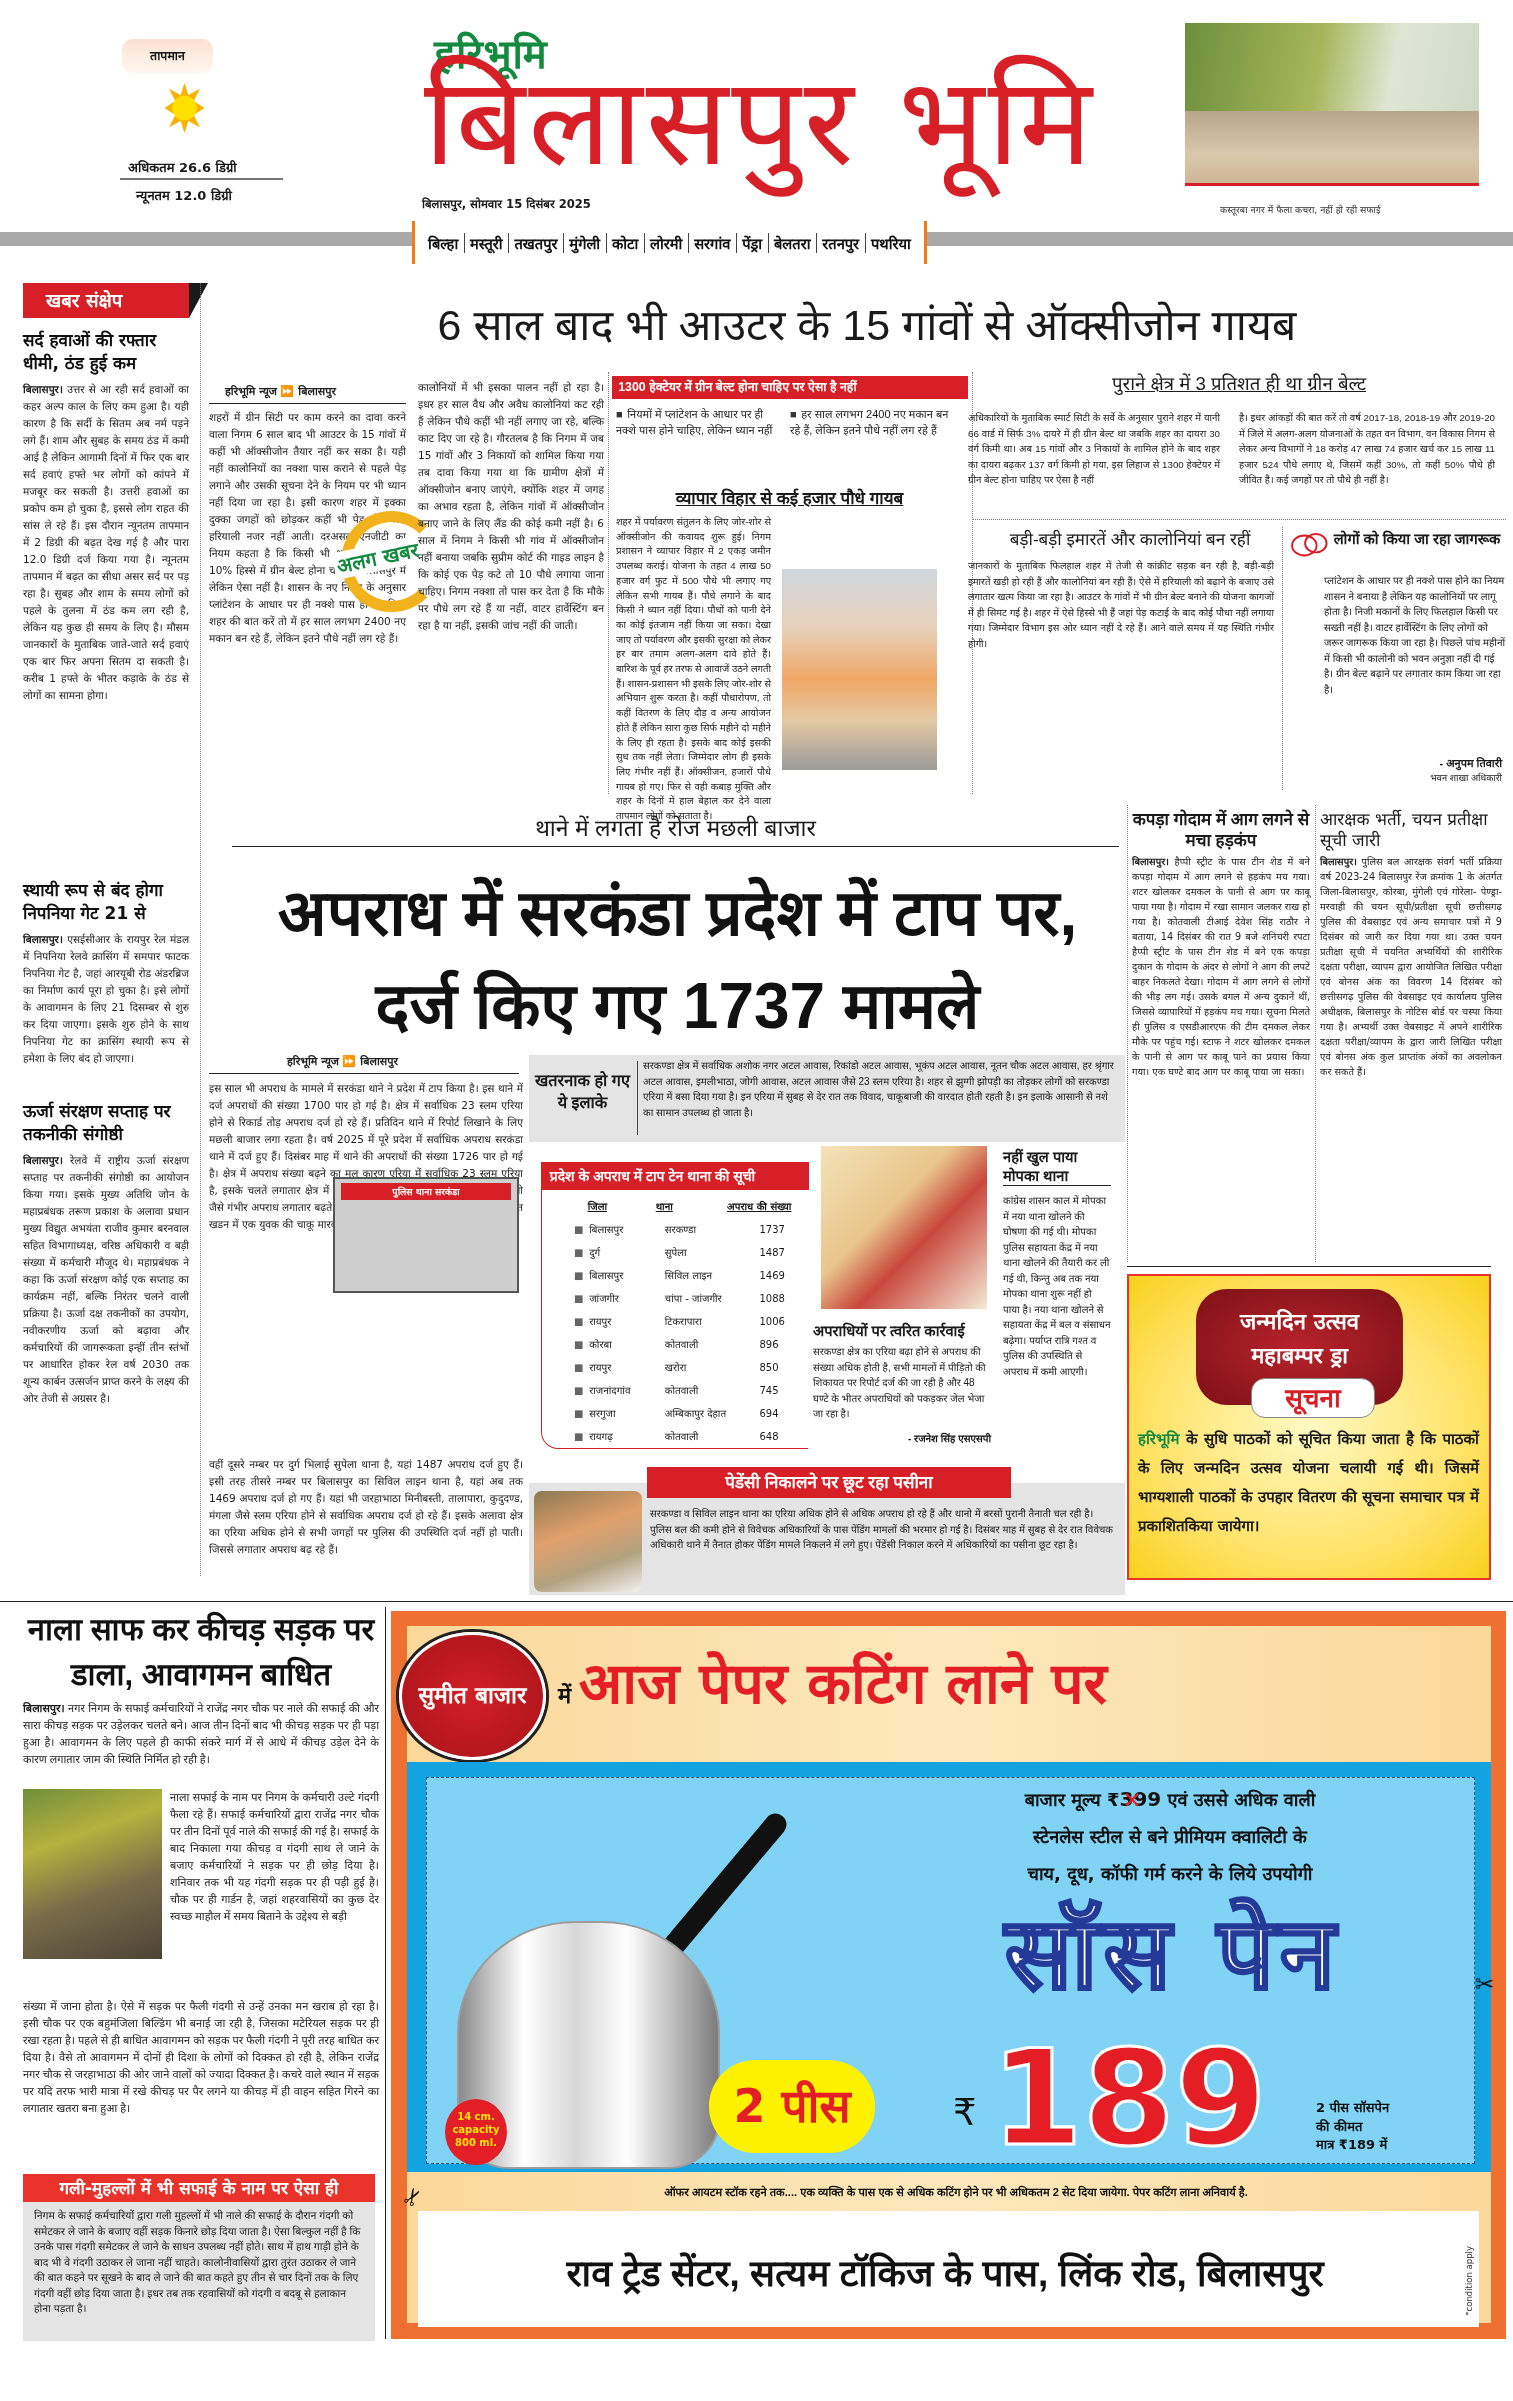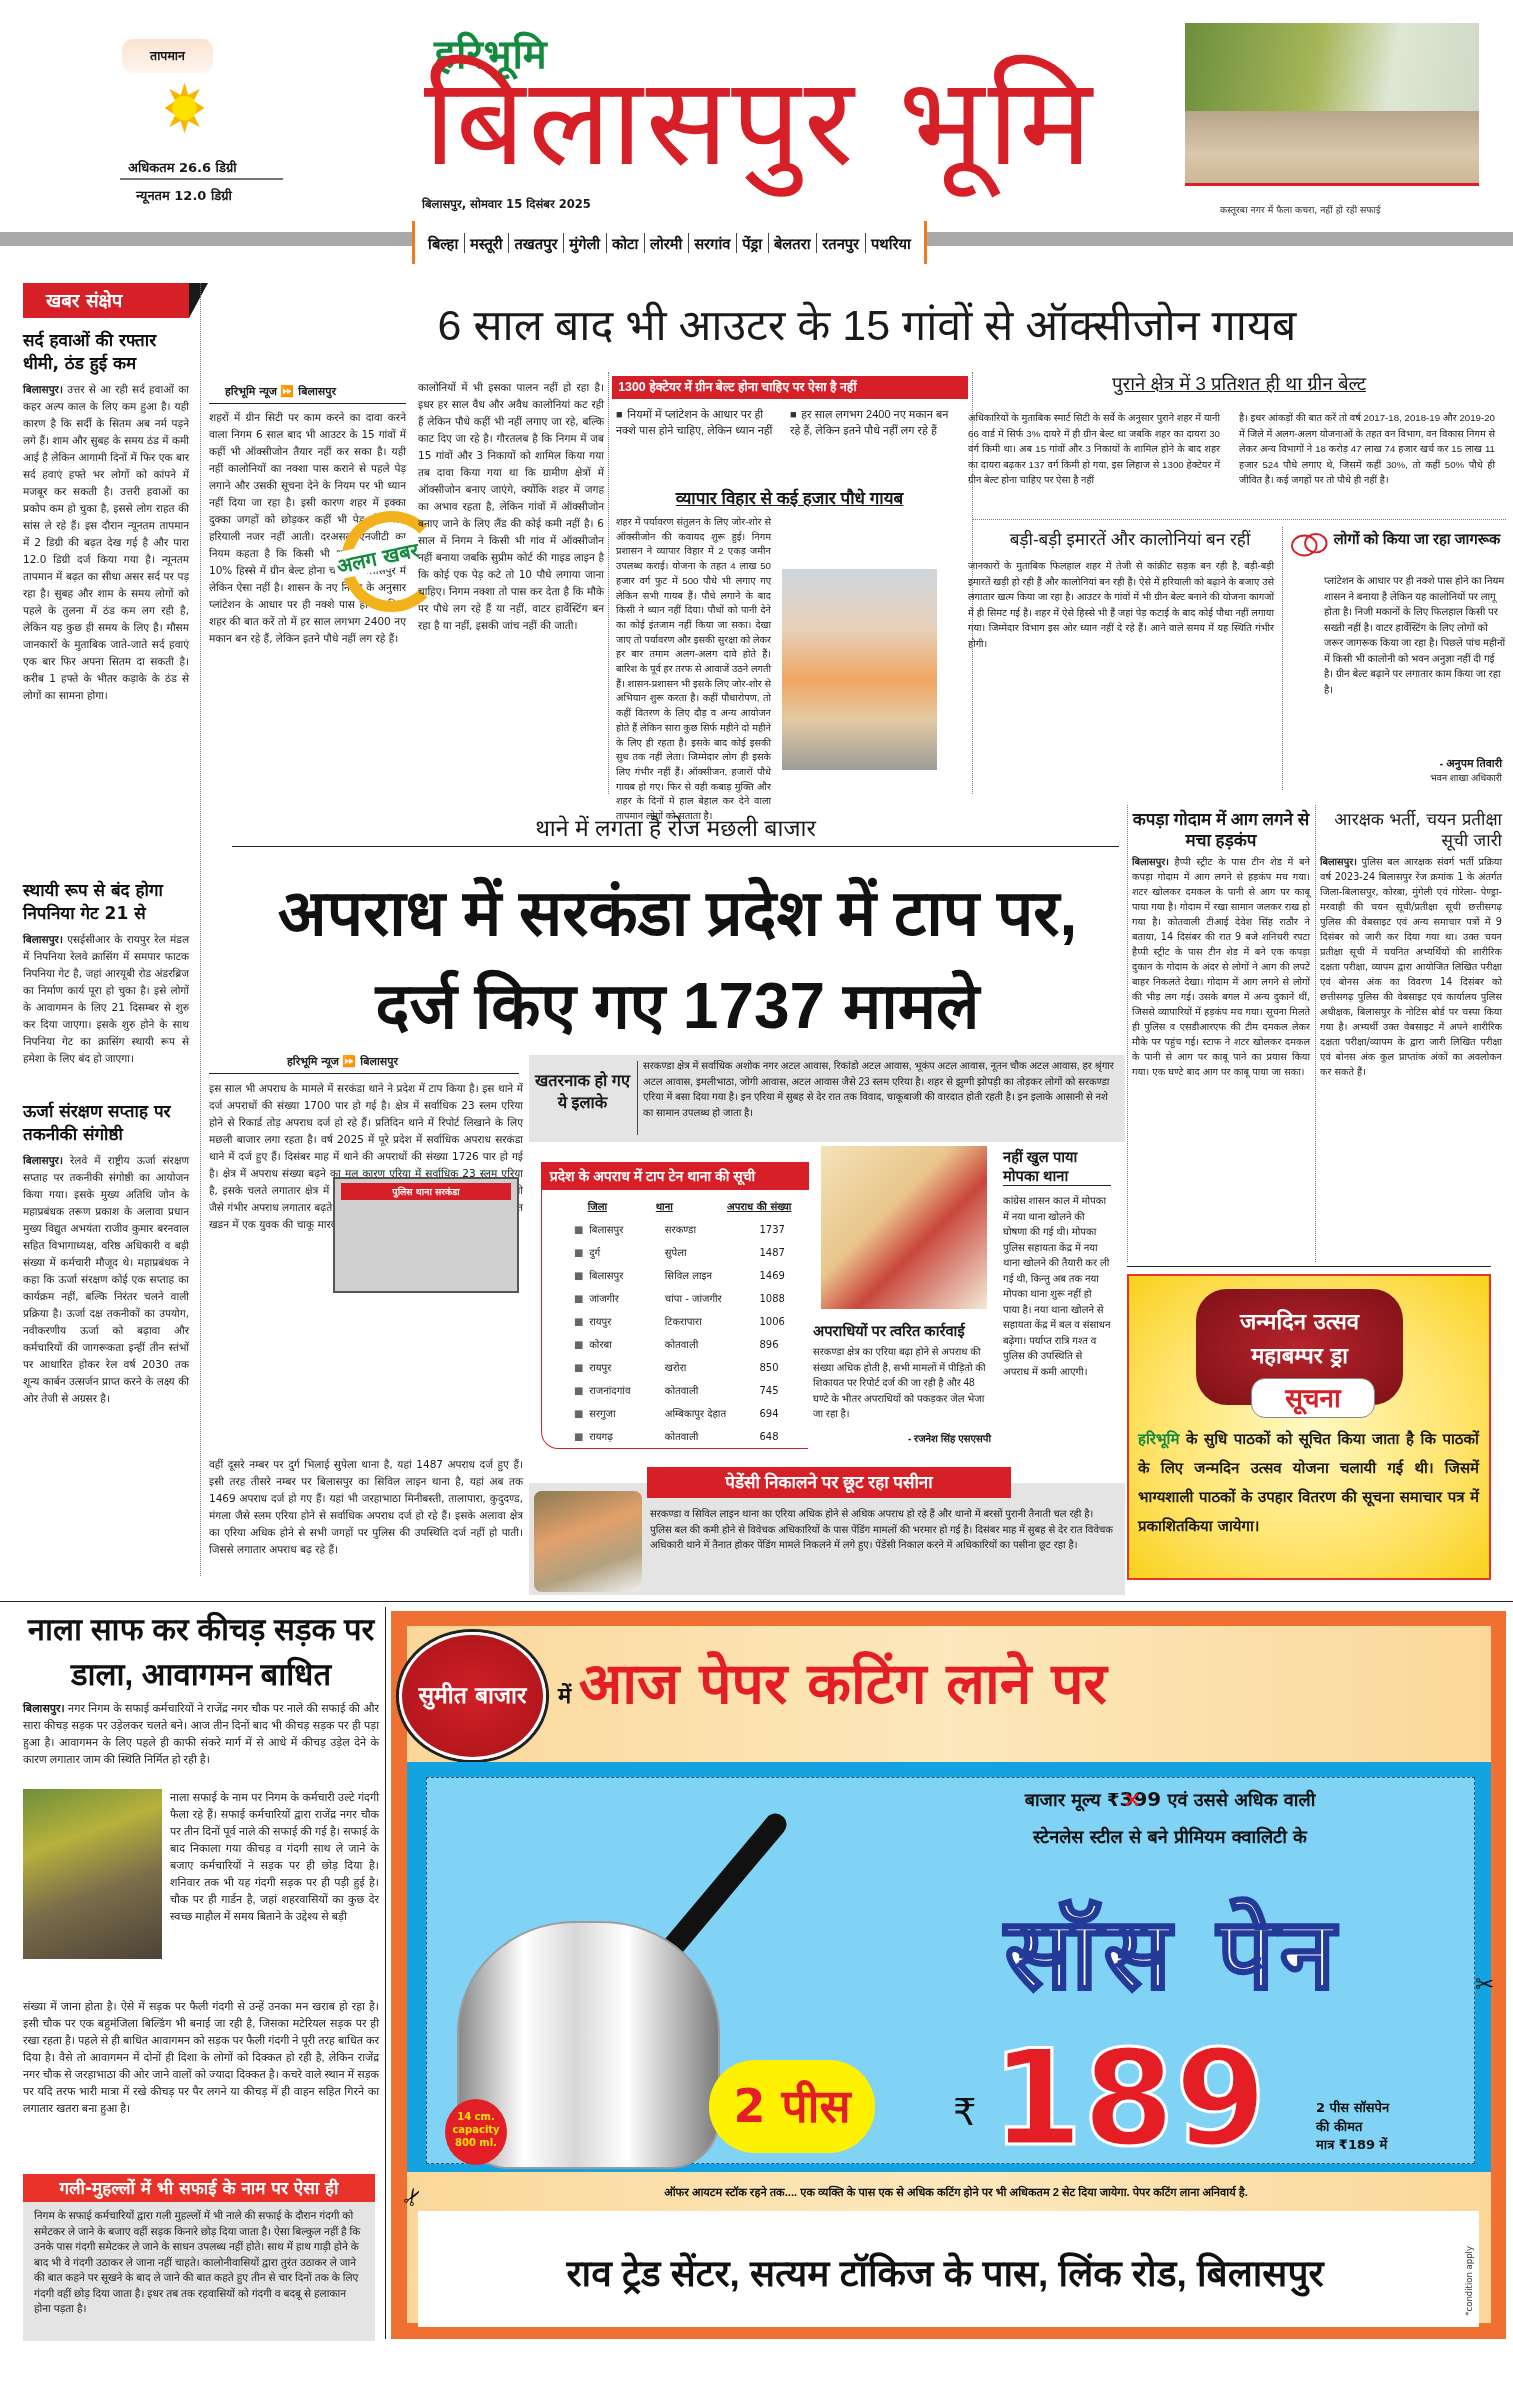--- a/index.html
+++ b/index.html
@@ -285,21 +285,21 @@
 <div class="abs" style="left:534px;top:1491px;width:108px;height:101px;background:linear-gradient(160deg,#8b7a52,#e2a06b 40%,#b2a17f 70%,#f2f2f2);border-radius:7.7px;"></div>
 <p class="abs cond" style="left:650px;top:1506px;width:465px;font-size:10px;line-height:15.5px;">सरकण्डा व सिविल लाइन थाना का एरिया अधिक होने से अधिक अपराध हो रहे हैं और थानो में बरसों पुरानी तैनाती चल रही है। पुलिस बल की कमी होने से विवेचक अधिकारियों के पास पेंडिंग मामलों की भरमार हो गई है। दिसंबर माह में सुबह से देर रात विवेचक अधिकारी थाने में तैनात होकर पेंडिंग मामले निकलने में लगे हुए। पेंडेंसी निकाल करने में अधिकारियों का पसीना छूट रहा है।</p>
 
 <div class="abs vrule-dot" style="left:1127px;top:805px;height:457px;"></div>
 <div class="abs" style="left:1132px;top:809px;width:178px;">
   <div class="cond" style="font-size:17px;font-weight:bold;line-height:21px;text-align:center;">कपड़ा गोदाम में आग लगने से मचा हड़कंप</div>
   <p class="body-small" style="margin-top:3.1px;font-size:9.7px;line-height:15px;"><span class="lead">बिलासपुर।</span> <span>हैप्पी स्ट्रीट के पास टीन शेड में बने कपड़ा गोदाम में आग लगने से हड़कंप मच गया। शटर खोलकर दमकल के पानी से आग पर काबू पाया गया है। गोदाम में रखा सामान जलकर राख हो गया है। कोतवाली टीआई देवेश सिंह राठौर ने बताया, 14 दिसंबर की रात 9 बजे शनिचरी रपटा हैप्पी स्ट्रीट के पास टीन शेड में बने एक कपड़ा दुकान के गोदाम के अंदर से लोगों ने आग की लपटें बाहर निकलते देखा। गोदाम में आग लगने से लोगों की भीड़ लग गई। उसके बगल में अन्य दुकानें थीं, जिससे व्यापारियों में हड़कंप मच गया। सूचना मिलते ही पुलिस व एसडीआरएफ की टीम दमकल लेकर मौके पर पहुंच गई। स्टाफ ने शटर खोलकर दमकल के पानी से आग पर काबू पाने का प्रयास किया गया। एक घण्टे बाद आग पर काबू पाया जा सका।</span></p>
 </div>
 <div class="abs vrule-dot" style="left:1315px;top:805px;height:457px;"></div>
 <div class="abs" style="left:1320px;top:809px;width:182px;">
-  <div style="font-size:17px;line-height:21px;text-align:right;">आरक्षक भर्ती, चयन प्रतीक्षा सूची जारी</div>
+  <div style="font-size:17px;line-height:21px;text-align:left;">आरक्षक भर्ती, चयन प्रतीक्षा सूची जारी</div>
   <p class="body-small" style="margin-top:3.1px;font-size:9.7px;line-height:15px;"><span class="lead">बिलासपुर।</span> <span>पुलिस बल आरक्षक संवर्ग भर्ती प्रक्रिया वर्ष 2023-24 बिलासपुर रेंज क्रमांक 1 के अंतर्गत जिला-बिलासपुर, कोरबा, मुंगेली एवं गोरेला- पेण्ड्रा- मरवाही की चयन सूची/प्रतीक्षा सूची छत्तीसगढ़ पुलिस की वेबसाइट एवं अन्य समाचार पत्रों में 9 दिसंबर को जारी कर दिया गया था। उक्त चयन प्रतीक्षा सूची में चयनित अभ्यर्थियों की शारीरिक दक्षता परीक्षा, व्यापम द्वारा आयोजित लिखित परीक्षा एवं बोनस अंक का विवरण 14 दिसंबर को छत्तीसगढ़ पुलिस की वेबसाइट एवं कार्यालय पुलिस अधीक्षक, बिलासपुर के नोटिस बोर्ड पर चस्पा किया गया है। अभ्यर्थी उक्त वेबसाइट में अपने शारीरिक दक्षता परीक्षा/व्यापम के द्वारा जारी लिखित परीक्षा एवं बोनस अंक कुल प्राप्तांक अंकों का अवलोकन कर सकते हैं।</span></p>
 </div>
 <div class="abs hrule" style="left:1127px;top:1266px;width:364px;"></div>
 
 <div class="abs bday"></div>
 <div class="abs bday-plaque">
   <div>जन्मदिन उत्सव</div>
   <div>महाबम्पर ड्रा</div>
 </div>
 <div class="abs bday-pill">सूचना</div>
@@ -321,20 +321,21 @@
 <div class="abs ad-head"><small>में</small><span>आज पेपर कटिंग लाने पर</span></div>
 <div class="abs ad-blue"></div>
 <div class="abs ad-coupon"></div>
 <div class="abs pan-handle"></div>
 <div class="abs pan"></div>
 <div class="abs cap-badge">14 cm. capacity 800 ml.</div>
 <div class="abs pieces-pill">2 पीस</div>
 <div class="abs offer-text">
   <div><span>बाजार मूल्य ₹</span><span class="strike">399</span> <span>एवं उससे अधिक वाली</span></div>
   <div>स्टेनलेस स्टील से बने प्रीमियम क्वालिटी के</div>
+  <div>चाय, दूध, कॉफी गर्म करने के लिये उपयोगी</div>
 </div>
 <div class="abs saucepan-word">सॉस पेन</div>
 <div class="abs rupee">₹</div>
 <div class="abs price-big">189</div>
 <div class="abs price-note">
   <div>2 पीस सॉसपेन</div>
   <div>की कीमत</div>
   <div>मात्र ₹189 में</div>
 </div>
 <div class="abs scissor" style="left:1475px;top:1971px;">✂</div>

